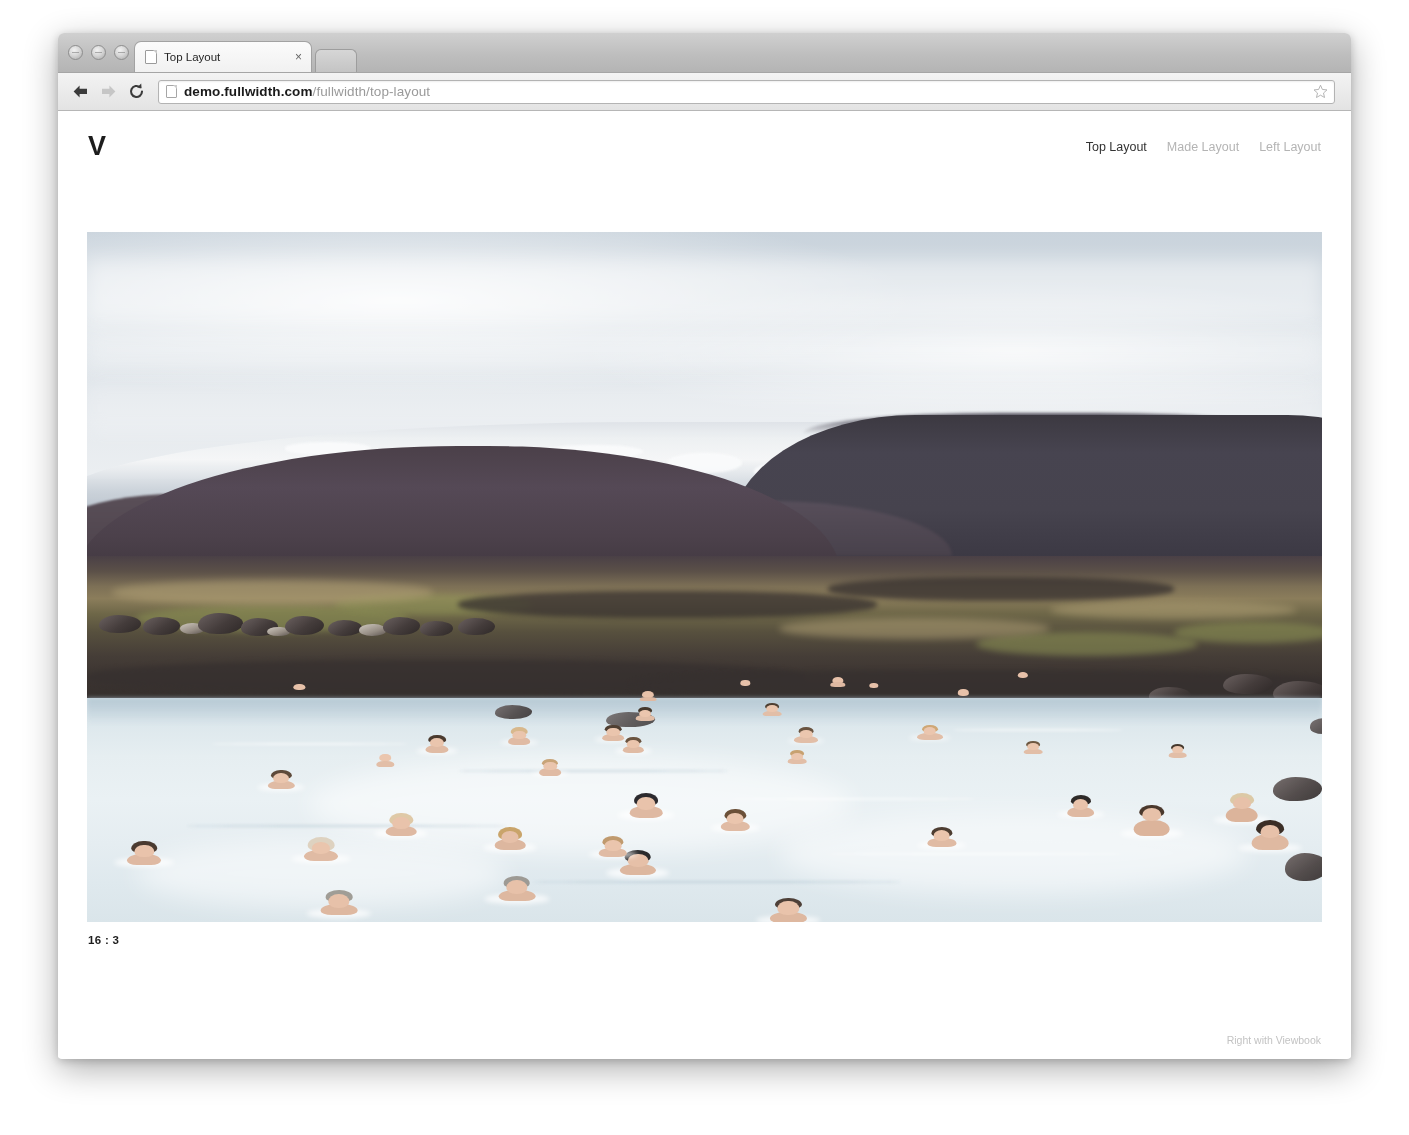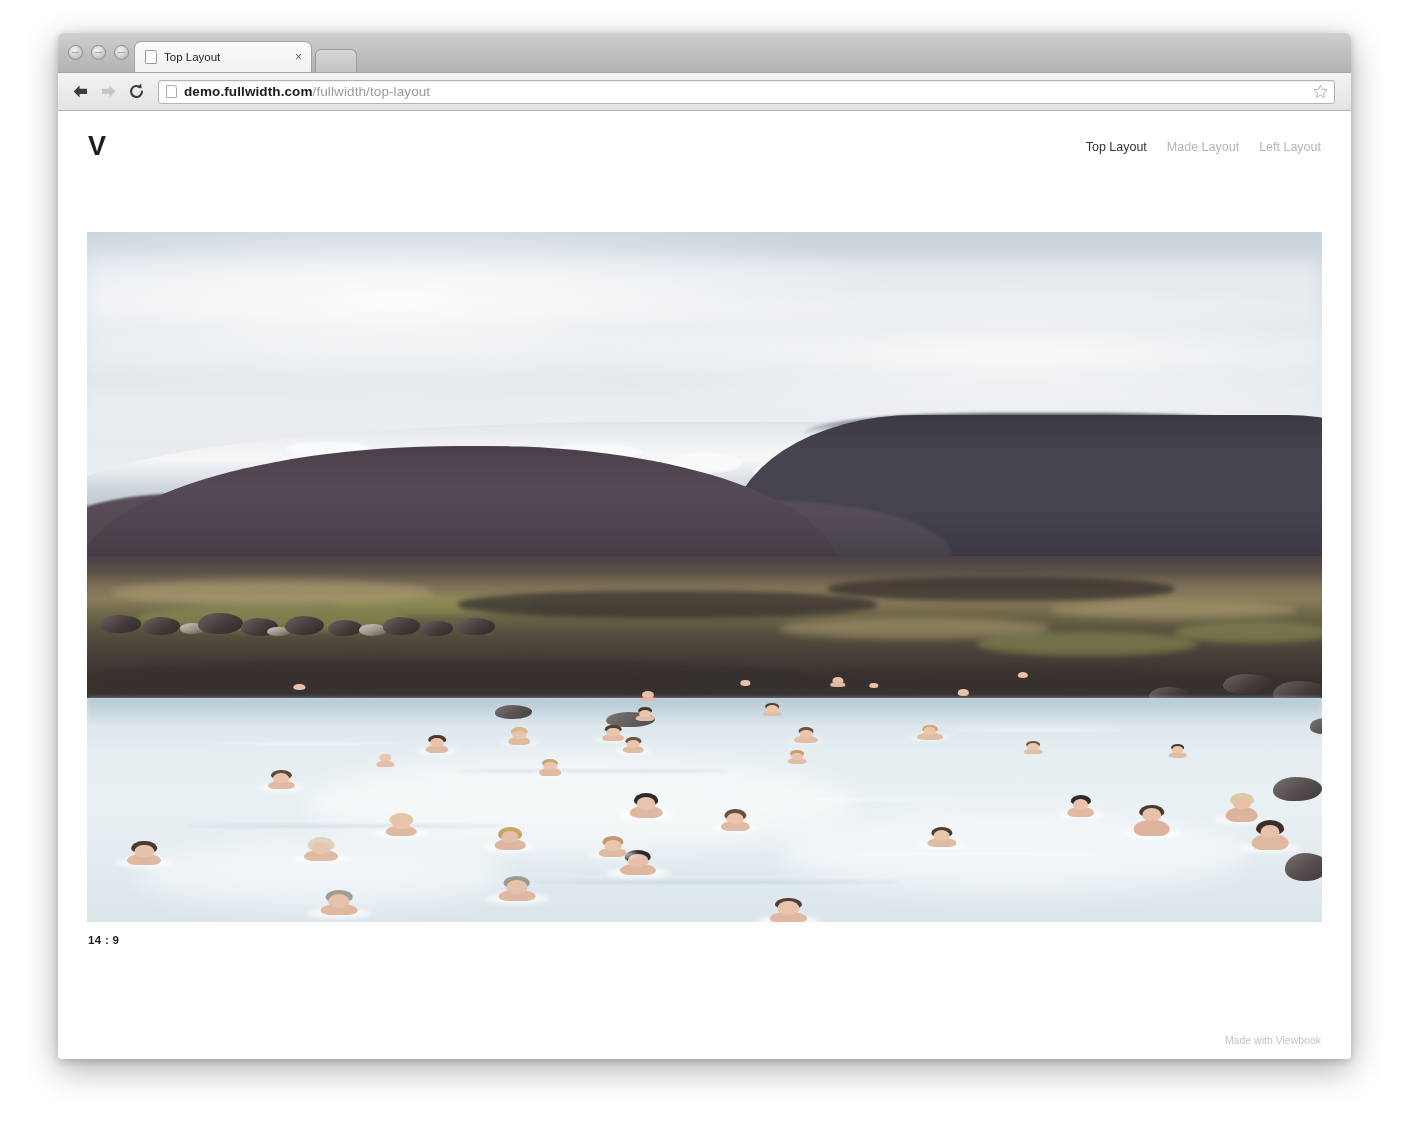--- a/index.html
+++ b/index.html
@@ -835,21 +835,21 @@
         <div class="bather" style="left:63.2%;top:65.1%;width:1%;height:1.4%;">
           <div class="head" style="top:14%;width:76%;height:58%;background:#e7c1a9;"></div>
         </div>
 
         <div class="bather" style="left:52.8%;top:64.8%;width:1%;height:1.4%;">
           <div class="head" style="top:14%;width:76%;height:58%;background:#e7c1a9;"></div>
         </div>
 
       </div>
 
-      <div class="caption">14 : 9</div>
+      <div class="caption">16 : 3</div>
     </div>
 
     <div class="site-footer">
-      <span class="footer-text">Made with Viewbook</span>
+      <span class="footer-text">Right with Viewbook</span>
     </div>
 
   </div>
 </div>
 
 </body></html>

